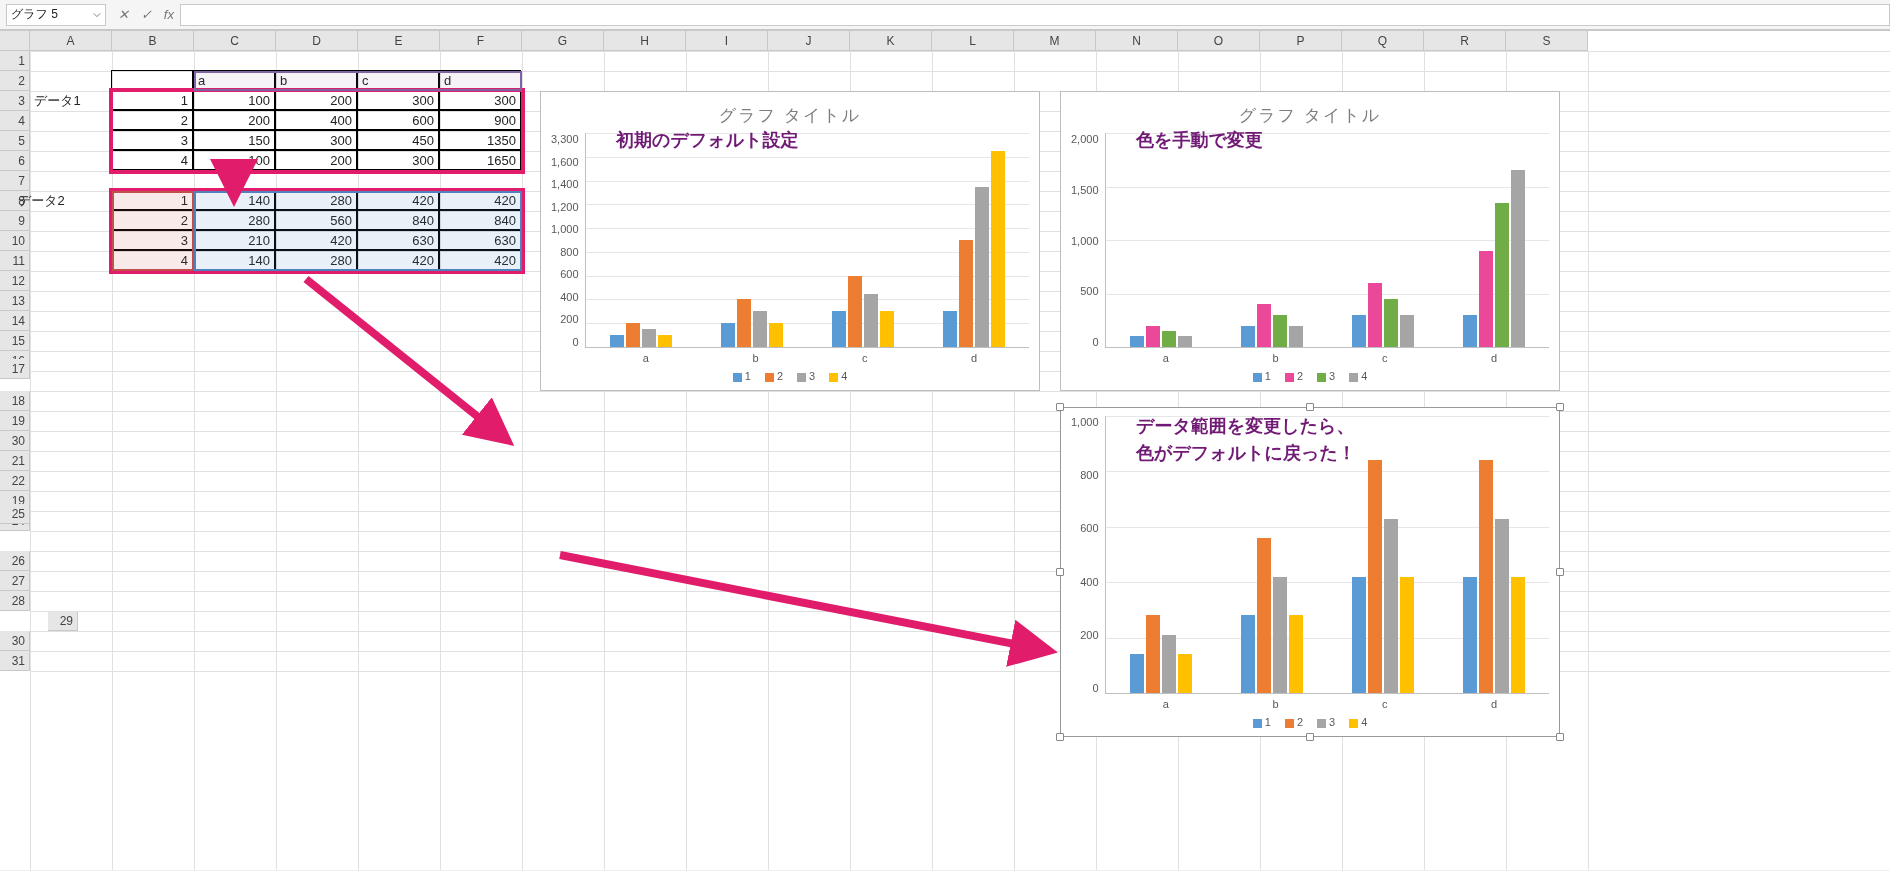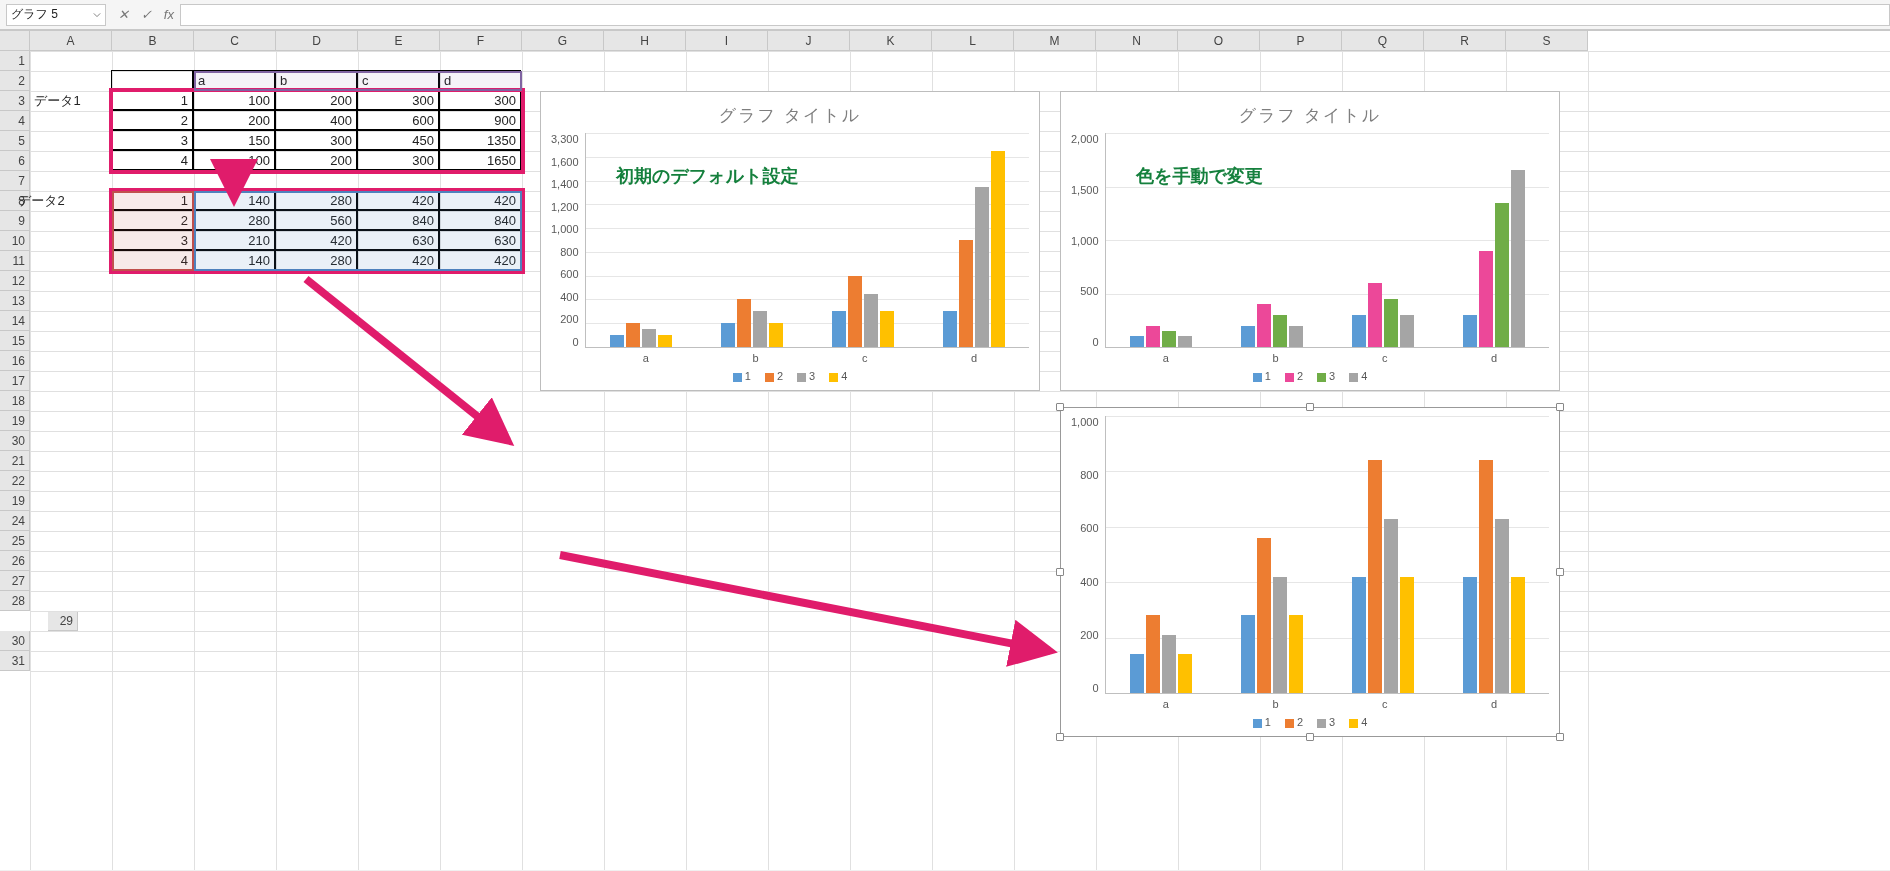--- a/index.html
+++ b/index.html
@@ -65,22 +65,22 @@
   .chart .grp { display:flex; align-items:flex-end; gap:2px; height:100%; }
   .chart .barcol { width:14px; }
   .chart .xaxis { display:flex; justify-content:space-around; font-size:11px;
                   color:#595959; margin-left:40px; margin-top:4px; }
   .chart .legend { display:flex; gap:14px; justify-content:center; font-size:11px;
                    color:#595959; margin-top:6px; }
   .chart .sw { width:9px; height:9px; display:inline-block; margin-right:3px;
                vertical-align:middle; }
 
   .note { position:absolute; font-weight:bold; font-size:20px;
-          color:#15803d;
-          font-family:"Yu Gothic", "Meiryo", sans-serif; line-height:1.5;margin-top:36px;}
+          color:#701a75;
+          font-family:"Yu Gothic", "Meiryo", sans-serif; line-height:1.5;}
 
   svg.arrow { position:absolute; overflow:visible; pointer-events:none; }
 </style>
 </head>
 <body>
 
 <div class="bar">
   <div class="name-box">
     <span>グラフ 5</span>
     <svg viewBox="0 0 10 10">
@@ -125,29 +125,29 @@
     <div class="rowhead" style="top:140px;height:20px;">7</div>
     <div class="rowhead" style="top:160px;height:20px;">8</div>
     <div class="rowhead" style="top:180px;height:20px;">9</div>
     <div class="rowhead" style="top:200px;height:20px;">10</div>
     <div class="rowhead" style="top:220px;height:20px;">11</div>
     <div class="rowhead" style="top:240px;height:20px;">12</div>
     <div class="rowhead" style="top:260px;height:20px;">13</div>
     <div class="rowhead" style="top:280px;height:20px;">14</div>
     <div class="rowhead" style="top:300px;height:20px;">15</div>
     <div class="rowhead" style="top:320px;height:20px;">16</div>
-    <div class="rowhead" style="top:340px;height:20px;">17</div>
+    <div class="rowhead" style="top:328px;height:20px;">17</div>
     <div class="rowhead" style="top:360px;height:20px;">18</div>
     <div class="rowhead" style="top:380px;height:20px;">19</div>
     <div class="rowhead" style="top:400px;height:20px;">30</div>
     <div class="rowhead" style="top:420px;height:20px;">21</div>
     <div class="rowhead" style="top:440px;height:20px;">22</div>
     <div class="rowhead" style="top:460px;height:20px;">19</div>
     <div class="rowhead" style="top:480px;height:20px;">24</div>
-    <div class="rowhead" style="top:500px;height:20px;">25</div>
+    <div class="rowhead" style="top:473px;height:20px;">25</div>
     <div class="rowhead" style="top:520px;height:20px;">26</div>
     <div class="rowhead" style="top:540px;height:20px;">27</div>
     <div class="rowhead" style="top:560px;height:20px;">28</div>
     <div class="rowhead" style="top:580px;height:20px;margin-left:48px;">29</div>
     <div class="rowhead" style="top:600px;height:20px;">30</div>
     <div class="rowhead" style="top:620px;height:20px;">31</div>
     <div class="gridline-v" style="left:30px;"></div>
     <div class="gridline-v" style="left:112px;"></div>
     <div class="gridline-v" style="left:194px;"></div>
     <div class="gridline-v" style="left:276px;"></div>
@@ -428,20 +428,22 @@
         <span>c</span>
         <span>d</span>
       </div>
       <div class="legend">
         <span><span class="sw" style="background:#5b9bd5"></span>1</span>
         <span><span class="sw" style="background:#ed7d31"></span>2</span>
         <span><span class="sw" style="background:#a5a5a5"></span>3</span>
         <span><span class="sw" style="background:#ffc000"></span>4</span>
       </div>
     </div>
+    <div class="note" style="left:1136px;top:382px;white-space:pre;font-size:18px;">データ範囲を変更したら、
+色がデフォルトに戻った！</div>
     <div class="handle" style="left:1056px;top:372px;"></div>
     <div class="handle" style="left:1306px;top:372px;"></div>
     <div class="handle" style="left:1556px;top:372px;"></div>
     <div class="handle" style="left:1056px;top:537px;"></div>
     <div class="handle" style="left:1556px;top:537px;"></div>
     <div class="handle" style="left:1056px;top:702px;"></div>
     <div class="handle" style="left:1306px;top:702px;"></div>
     <div class="handle" style="left:1556px;top:702px;"></div>
     <svg class="arrow" style="left:214px;top:114px;" width="40" height="74">
      <defs>

